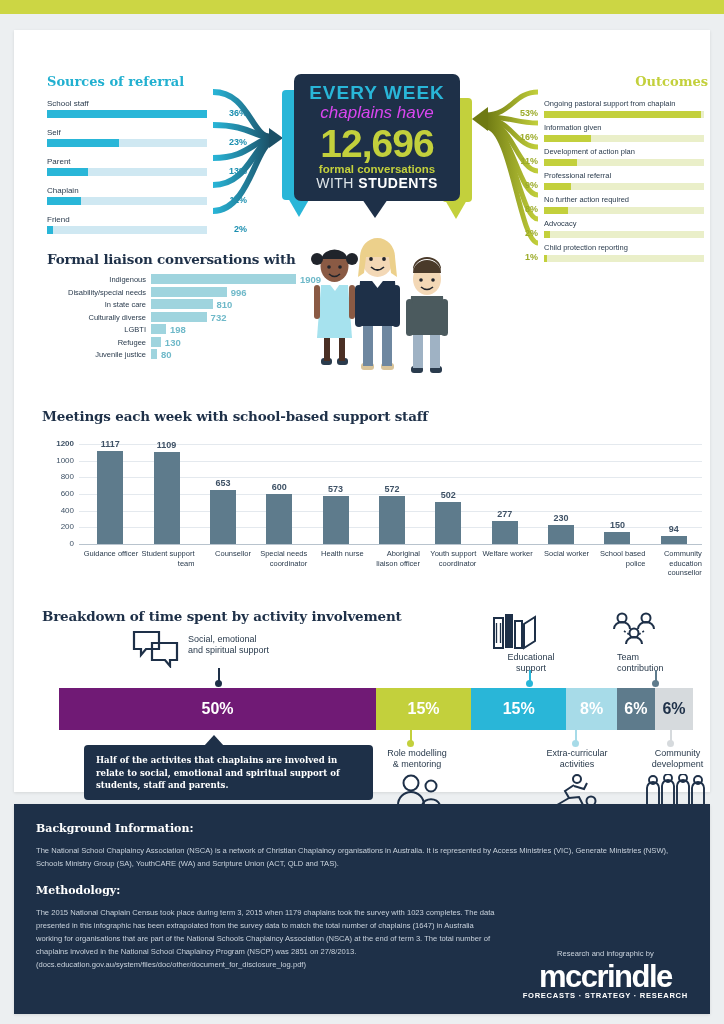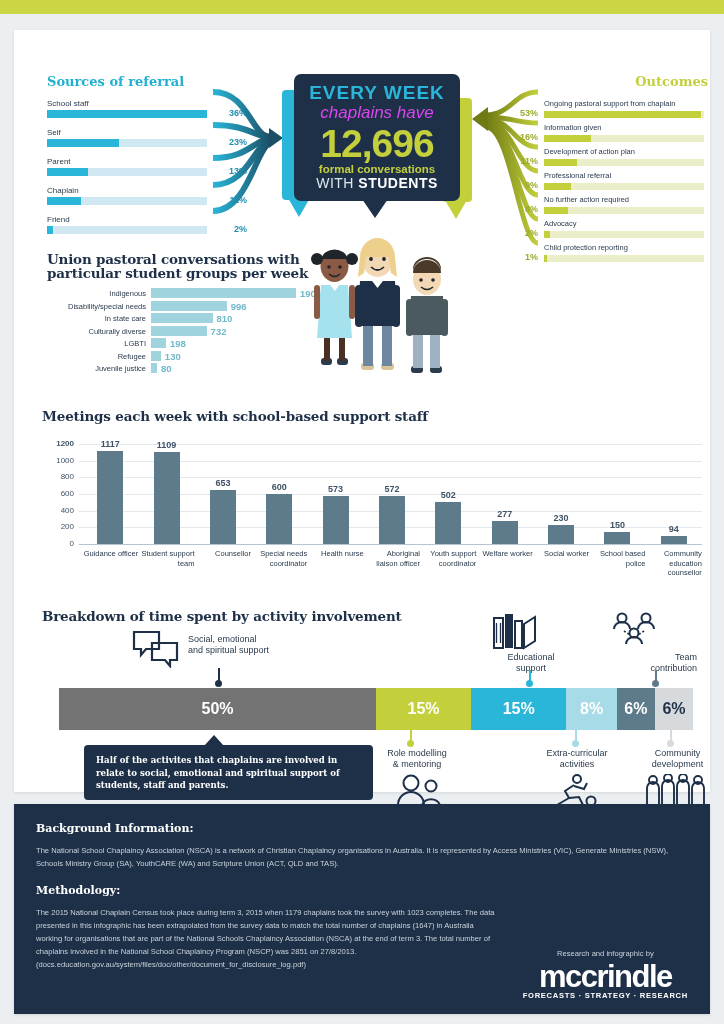--- a/index.html
+++ b/index.html
@@ -357,22 +357,21 @@
             <div class="out-label">Child protection reporting</div>
             <div class="out-track">
               <div class="out-fill" style="width: 2.96px;"></div>
             </div>
           </div>
         </div>
     </div>
 
     <div id="groups">
       <div class="sect-title title">
-        <div>Union pastoral conversations with</div>
-        <div>particular student groups per week</div>
+        <div>Formal liaison conversations with</div>
       </div>
       <div id="group-rows">
           <div class="grp-row">
             <div class="grp-name">Indigenous</div>
             <div class="grp-bar" style="width: 145px;"></div>
             <div class="grp-val" style="left: 253px;">1909</div>
           </div>
           <div class="grp-row">
             <div class="grp-name">Disability/special needs</div>
             <div class="grp-bar" style="width: 75.6522px;"></div>
@@ -541,34 +540,34 @@
         <g fill="none" stroke="#1e3048" stroke-width="2">
           <circle cx="12" cy="6" r="4.5"></circle>
             <path d="M4,17 a8,7 0 0 1 16,0"></path>
           <circle cx="36" cy="6" r="4.5"></circle>
             <path d="M28,17 a8,7 0 0 1 16,0"></path>
           <circle cx="24" cy="21" r="4.5"></circle>
             <path d="M16,32 a8,7 0 0 1 16,0"></path>
         </g>
         <path d="M14,19 l6,4 M34,19 l-6,4" stroke="#1e3048" stroke-width="1.6" stroke-dasharray="2 2"></path>
       </svg>
-      <div class="cal-label" style="left:575px;top:44px;text-align:right;width:80px">
+      <div class="cal-label" style="left:575px;top:44px;text-align:left;width:80px">
         <div>Team</div>
         <div>contribution</div>
       </div>
 
       <div class="leader" style="left:176px;top:60px;height:18px"></div>
       <div class="dot" style="left:173px;top:72px;background:#1e3048"></div>
       <div class="leader" style="left:487px;top:62px;height:16px;background:#29b6d8"></div>
       <div class="dot" style="left:484px;top:72px;background:#29b6d8"></div>
       <div class="leader" style="left:613px;top:62px;height:16px;background:#5e7b8c"></div>
       <div class="dot" style="left:610px;top:72px;background:#5e7b8c"></div>
 
       <div id="stack">
-          <div class="seg" style="flex: 50 0 0px; background: #737373;">50%</div>
+          <div class="seg" style="flex: 50 0 0px; background: #701a75;">50%</div>
           <div class="seg" style="flex: 15 0 0px; background: rgb(195, 208, 60);">15%</div>
           <div class="seg" style="flex: 15 0 0px; background: rgb(41, 182, 216);">15%</div>
           <div class="seg" style="flex: 8 0 0px; background: rgb(167, 219, 232);">8%</div>
           <div class="seg" style="flex: 6 0 0px; background: rgb(94, 123, 140);">6%</div>
           <div class="seg dark-label" style="flex: 6 0 0px; background: rgb(214, 218, 221);">6%</div>
         </div>
 
       <div class="leader" style="left:368px;top:122px;height:14px;background:#c3d03c"></div>
       <div class="dot" style="left:365px;top:132px;background:#c3d03c"></div>
       <div class="leader" style="left:533px;top:122px;height:14px;background:#a7dbe8"></div>

